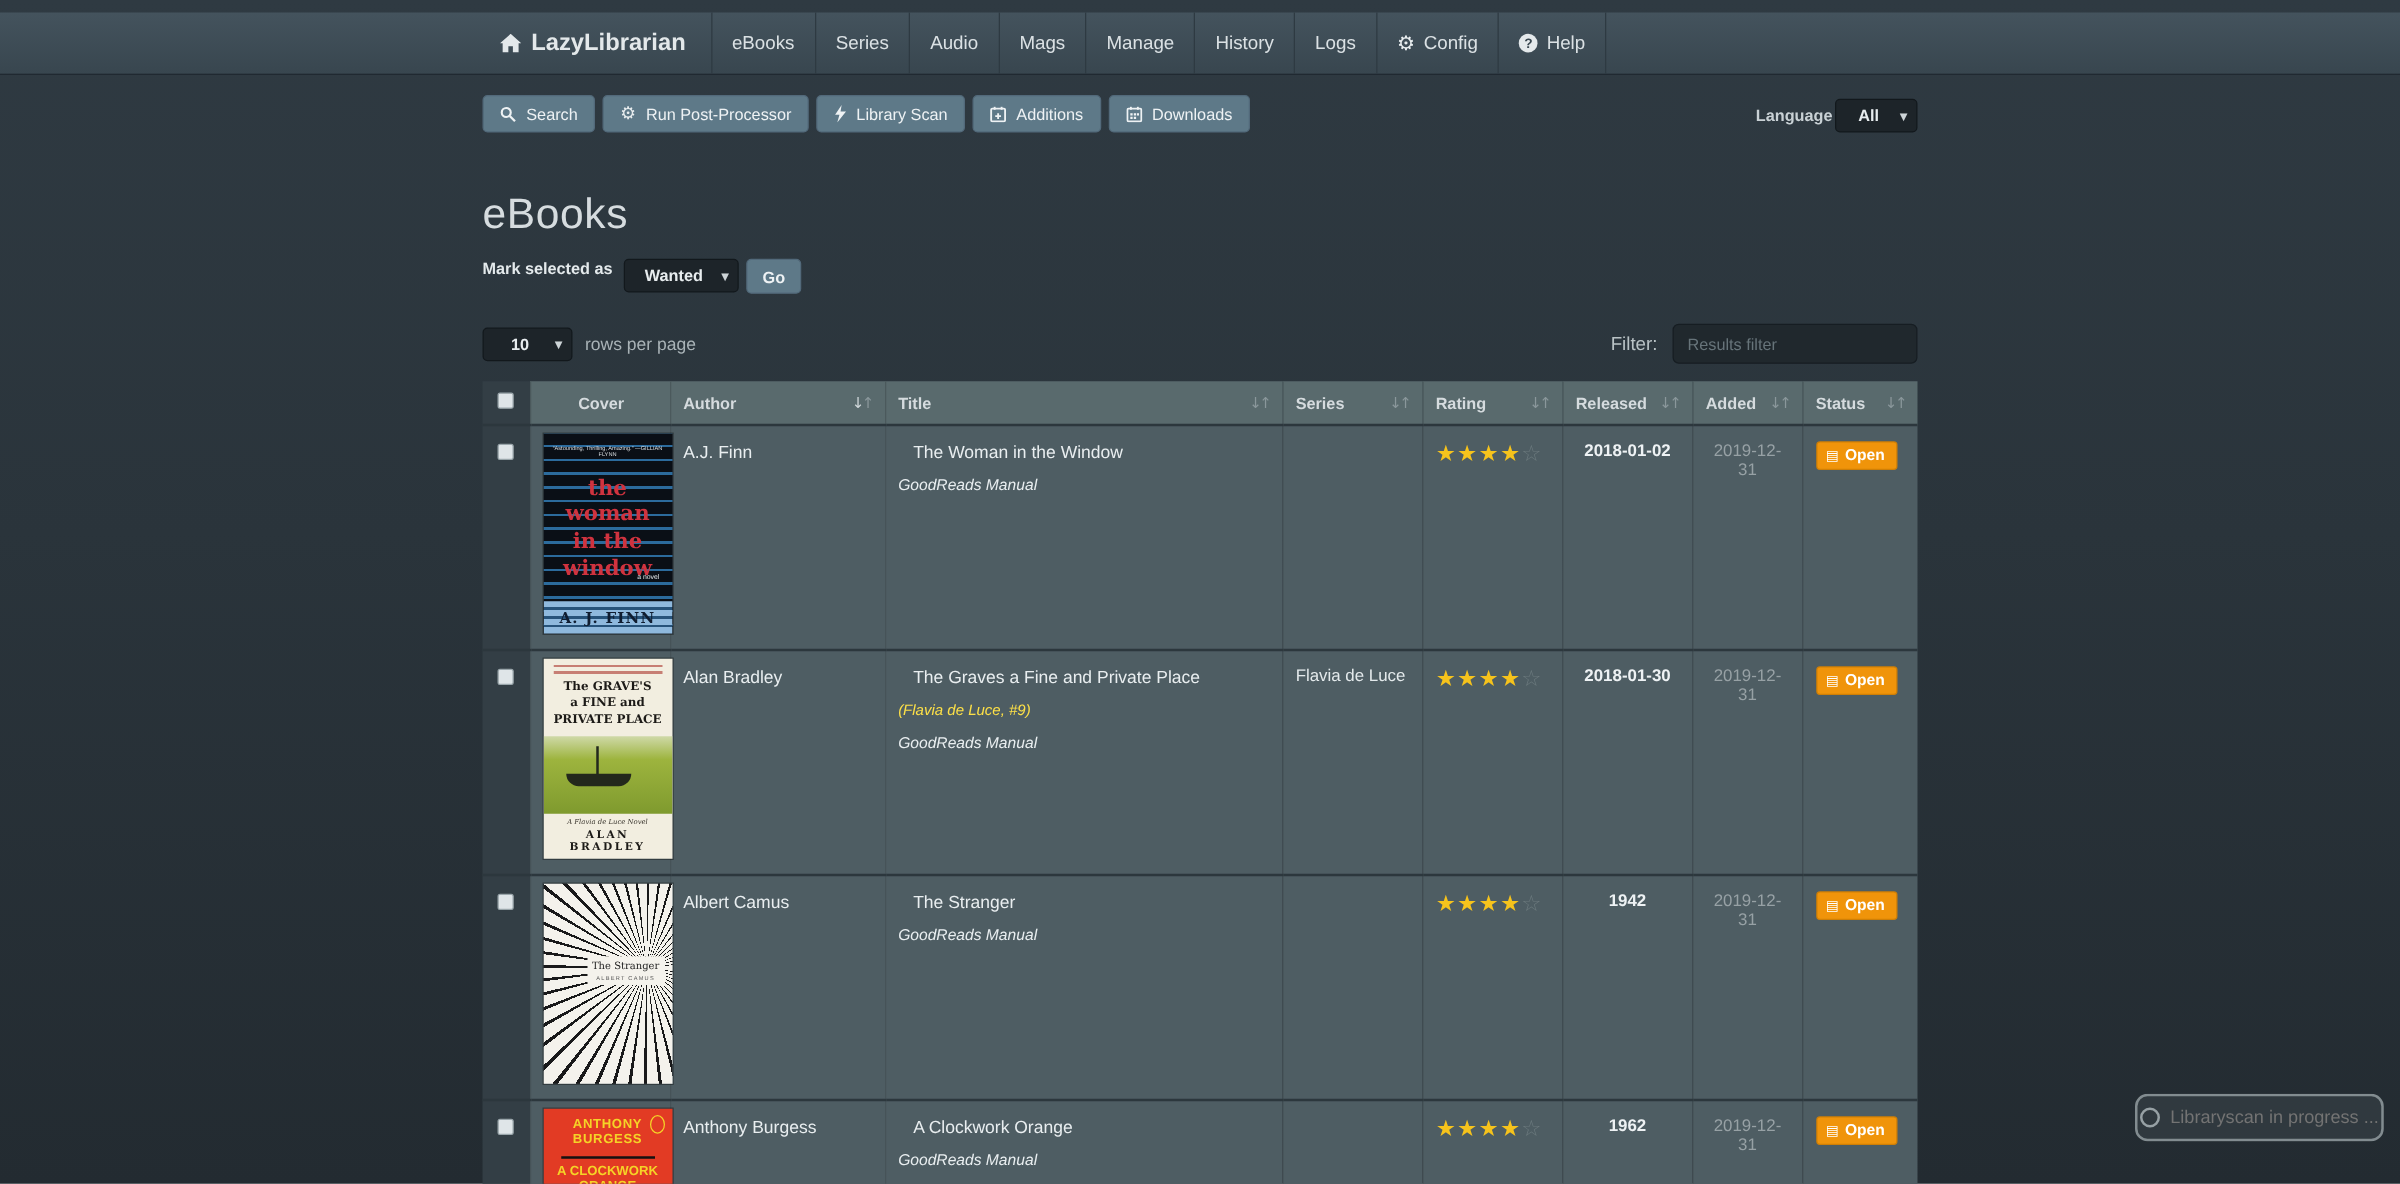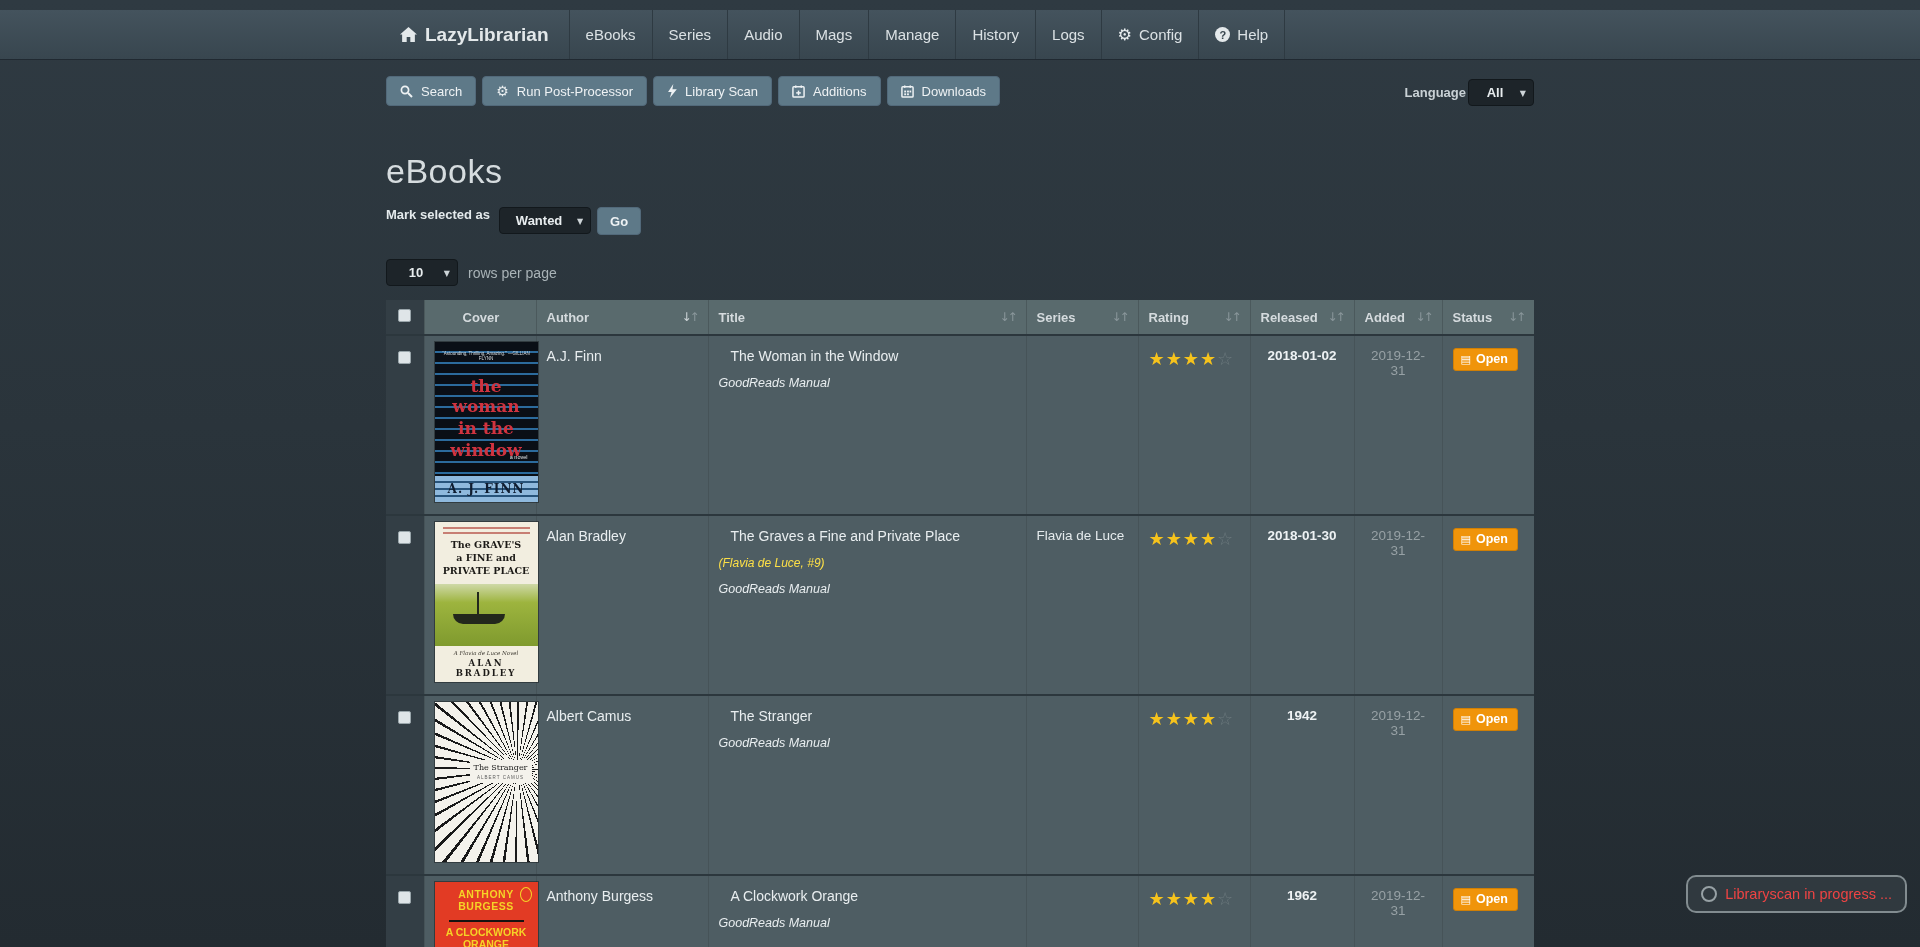--- a/index.html
+++ b/index.html
@@ -117,21 +117,21 @@
     font-size:10.5px;line-height:1.1;color:#f5d327;letter-spacing:.5px;}
   .c-orange .rule{position:absolute;top:38px;left:14px;right:14px;height:2px;background:#151210;}
   .c-orange .tl{position:absolute;top:44px;left:0;right:0;text-align:center;font-weight:bold;
     font-size:10.5px;line-height:1.15;color:#f5d327;}
   .c-orange .penguin{position:absolute;top:5px;right:6px;width:10px;height:13px;border:1px solid #f5d327;
     border-radius:50%;}
 
   
   .toast{position:fixed;right:13px;bottom:34px;display:flex;align-items:center;gap:8px;
     background:rgba(56,66,72,.6);border:2px solid #828c90;border-radius:10px;
-    padding:9px 13px;color:#ef4444;font-size:14.5px;}
+    padding:9px 2px;color:#737373;font-size:14.5px;}
   .spin{width:12px;height:12px;border-radius:50%;border:2px solid #97a1a5;}
 </style>
 </head>
 <body>
 
 <div class="navbar">
   <div class="container navbar-inner">
     <div class="brand">
       <span>
         <svg width="17" height="15" viewBox="0 0 16 14">
@@ -248,20 +248,24 @@
   </div>
 
   <div class="pager-row">
     <span class="dselect">
       <select style="min-width:72px">
         <option>10</option>
       </select>
       <span class="caret">▼</span>
     </span>
     <span class="rows-label">rows per page</span>
+    <div class="filter-wrap">
+      <span>Filter:</span>
+      <input class="filter-input" type="text" placeholder="Results filter" style="">
+    </div>
   </div>
 
   <table class="books">
     <colgroup>
       <col style="width:38px">
         <col style="width:112px">
         <col style="width:172px">
         <col style="width:318px">
       <col style="width:112px">
         <col style="width:112px">

